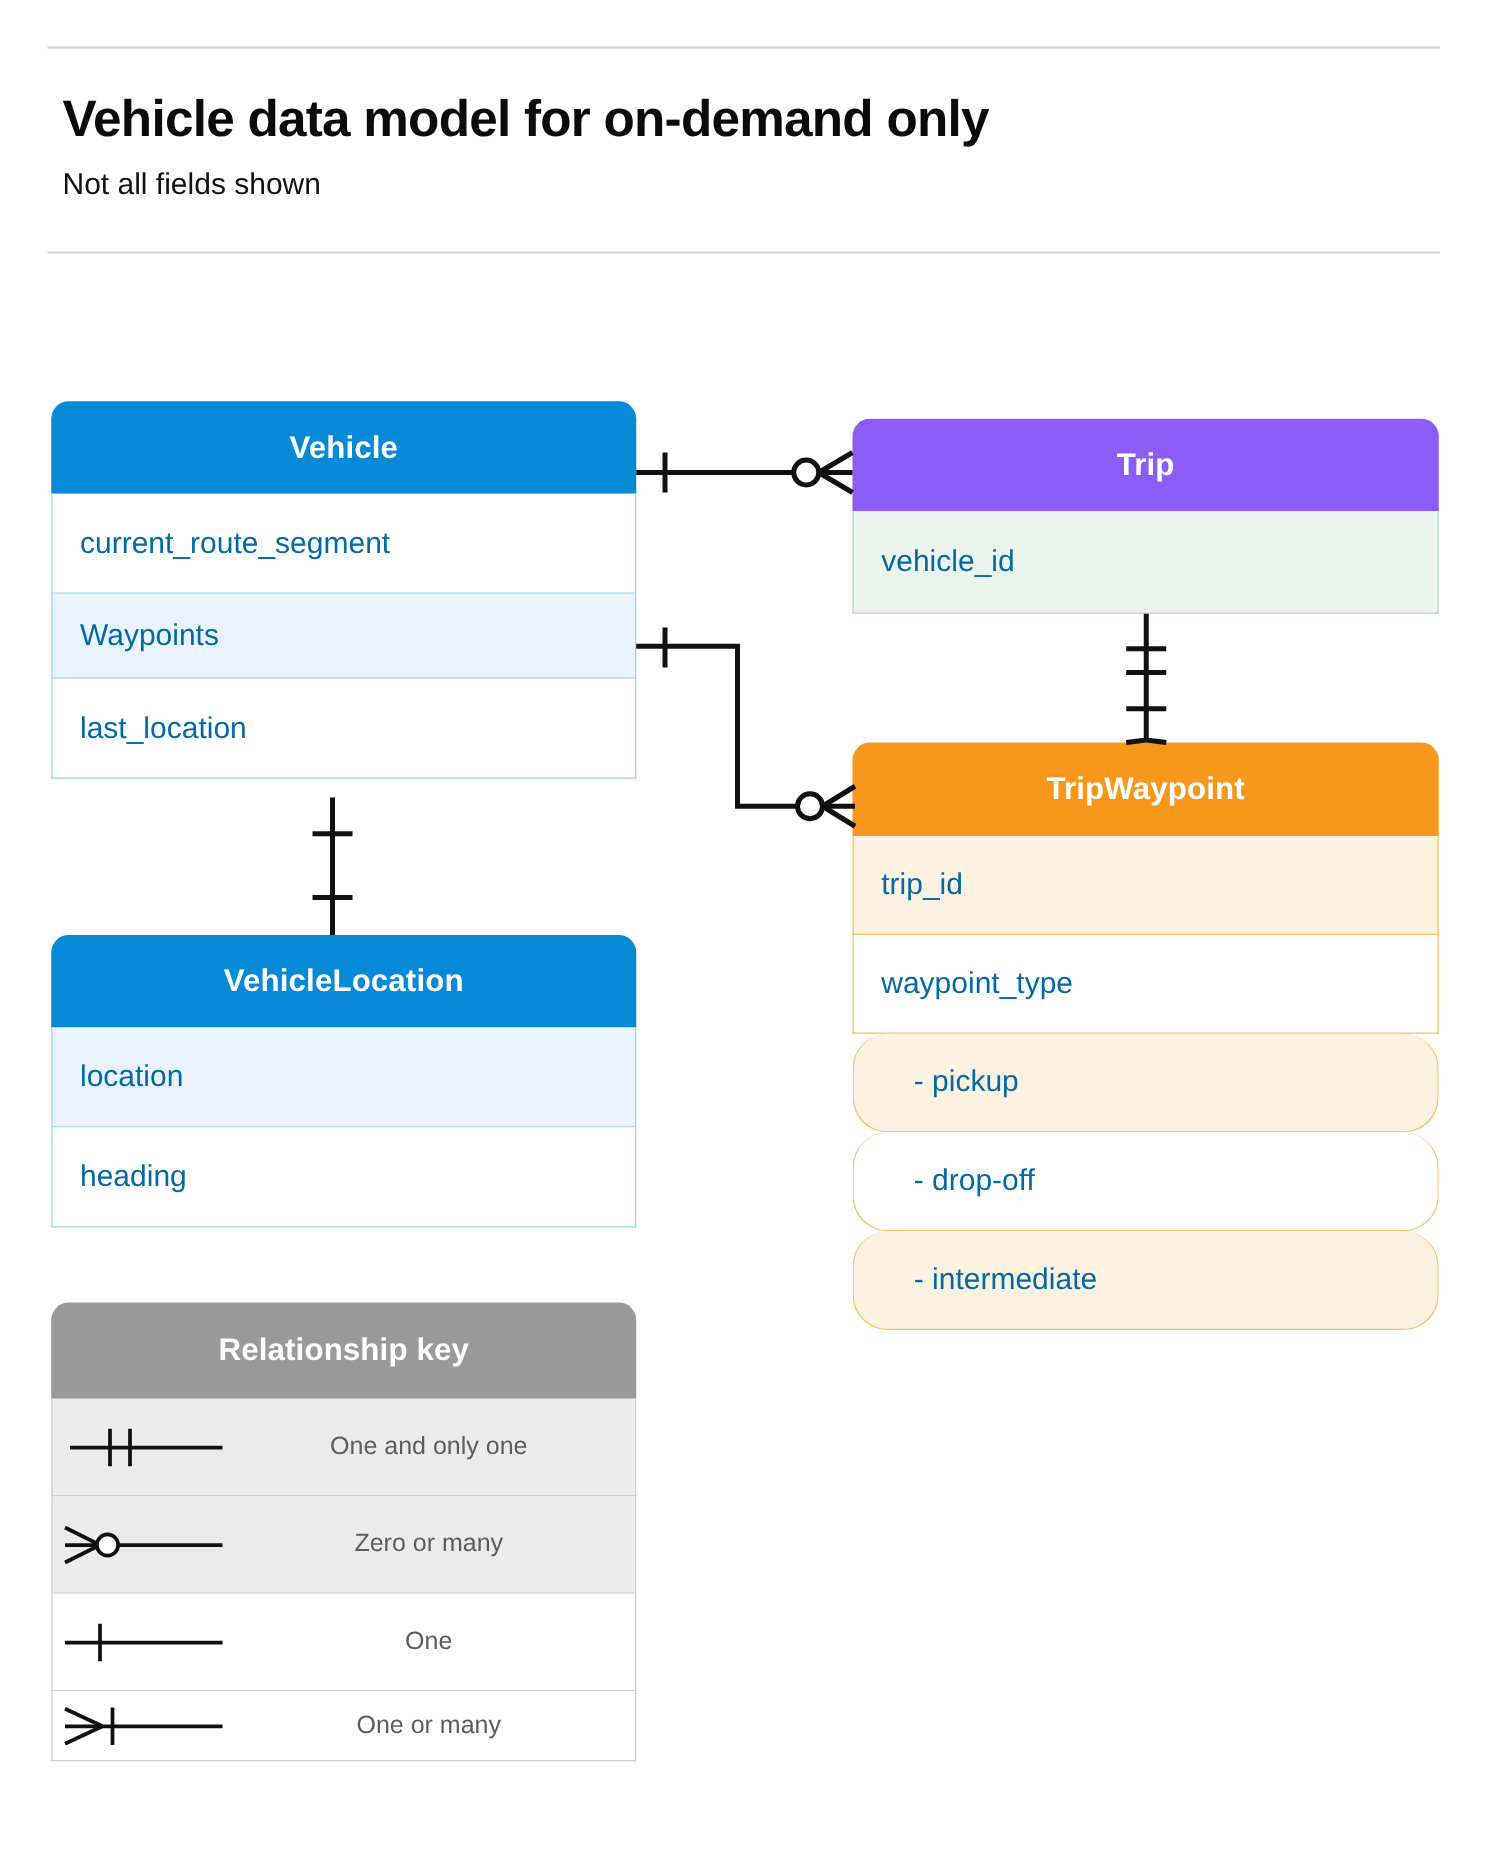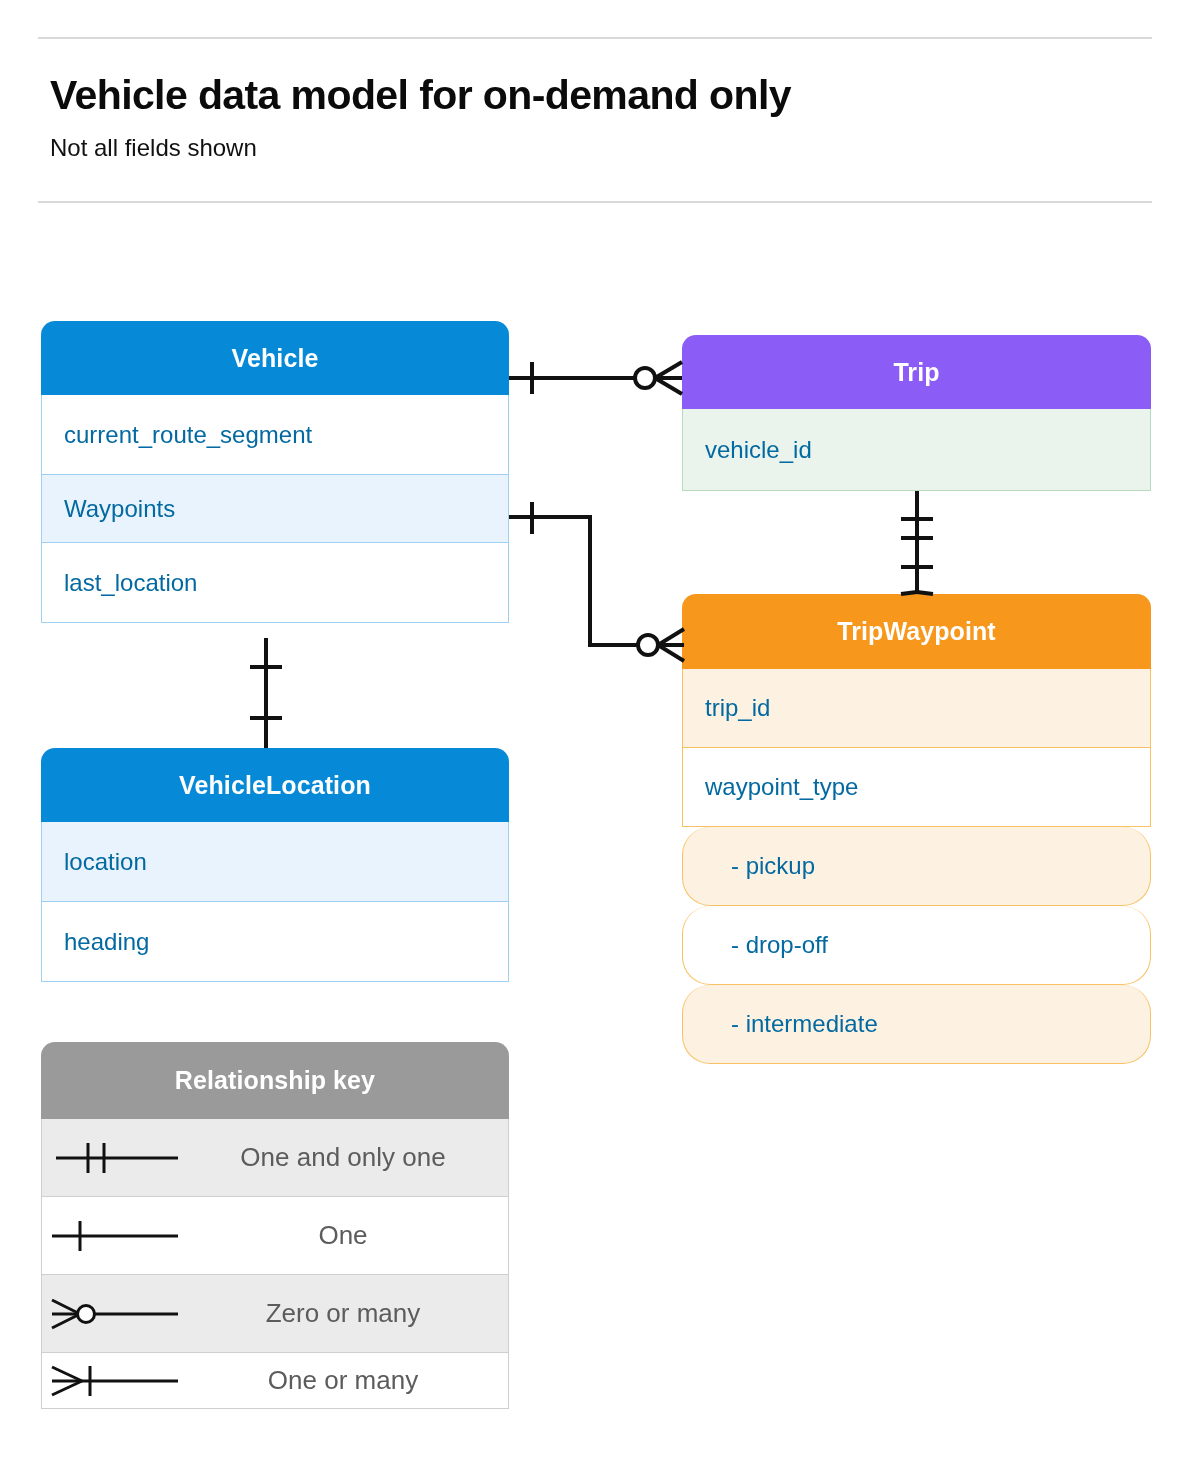--- a/index.html
+++ b/index.html
@@ -92,21 +92,21 @@
   .theme-orange .entity-header { background: #f7971c; }
   .theme-orange .entity-row { border-color: #f8c163; background: #ffffff; }
   .theme-orange .entity-row.tint { background: #fdf2e2; }
 
   
   .theme-grey .entity-header { background: #9a9a9a; }
   .theme-grey .entity-row {
     border-color: #cfcfcf;
     background: #ffffff;
     padding-left: 0;
-    font-size: 26px;
+    font-size: 20px;
     color: #5c5c5c;
   }
   .theme-grey .entity-row.tint { background: #ebebeb; }
 
   .legend-symbol {
     width: 150px;
     flex: 0 0 150px;
     display: flex;
     align-items: center;
     justify-content: center;
@@ -171,41 +171,41 @@
       <span class="legend-symbol">
         <svg width="135" height="42" viewBox="0 0 135 42">
           <line x1="6" y1="21" x2="128" y2="21" stroke="#111" stroke-width="3"></line>
           <line x1="38" y1="6" x2="38" y2="36" stroke="#111" stroke-width="3"></line>
           <line x1="54" y1="6" x2="54" y2="36" stroke="#111" stroke-width="3"></line>
         </svg>
       </span>
       <span class="legend-label">One and only one</span>
     </div>
 
-    <div class="entity-row" style="height:78px;">
-      <span class="legend-symbol">
-        <svg width="135" height="42" viewBox="0 0 135 42">
-          <line x1="2" y1="21" x2="128" y2="21" stroke="#111" stroke-width="3"></line>
-          <line x1="30" y1="6" x2="30" y2="36" stroke="#111" stroke-width="3"></line>
-        </svg>
-      </span>
-      <span class="legend-label">One</span>
-    </div>
-
     <div class="entity-row tint" style="height:78px;">
       <span class="legend-symbol">
         <svg width="135" height="42" viewBox="0 0 135 42">
           <line x1="36" y1="21" x2="128" y2="21" stroke="#111" stroke-width="3"></line>
           <line x1="2" y1="7" x2="30" y2="21" stroke="#111" stroke-width="3"></line>
           <line x1="2" y1="35" x2="30" y2="21" stroke="#111" stroke-width="3"></line>
           <line x1="2" y1="21" x2="26" y2="21" stroke="#111" stroke-width="3"></line>
           <circle cx="36" cy="21" r="8.5" fill="#fff" stroke="#111" stroke-width="3"></circle>
         </svg>
       </span>
       <span class="legend-label">Zero or many</span>
+    </div>
+
+    <div class="entity-row" style="height:78px;">
+      <span class="legend-symbol">
+        <svg width="135" height="42" viewBox="0 0 135 42">
+          <line x1="2" y1="21" x2="128" y2="21" stroke="#111" stroke-width="3"></line>
+          <line x1="30" y1="6" x2="30" y2="36" stroke="#111" stroke-width="3"></line>
+        </svg>
+      </span>
+      <span class="legend-label">One</span>
     </div>
 
     <div class="entity-row" style="height:56px;">
       <span class="legend-symbol">
         <svg width="135" height="42" viewBox="0 0 135 42">
           <line x1="2" y1="21" x2="128" y2="21" stroke="#111" stroke-width="3"></line>
           <line x1="2" y1="7" x2="32" y2="21" stroke="#111" stroke-width="3"></line>
           <line x1="2" y1="35" x2="32" y2="21" stroke="#111" stroke-width="3"></line>
           <line x1="40" y1="6" x2="40" y2="36" stroke="#111" stroke-width="3"></line>
         </svg>

